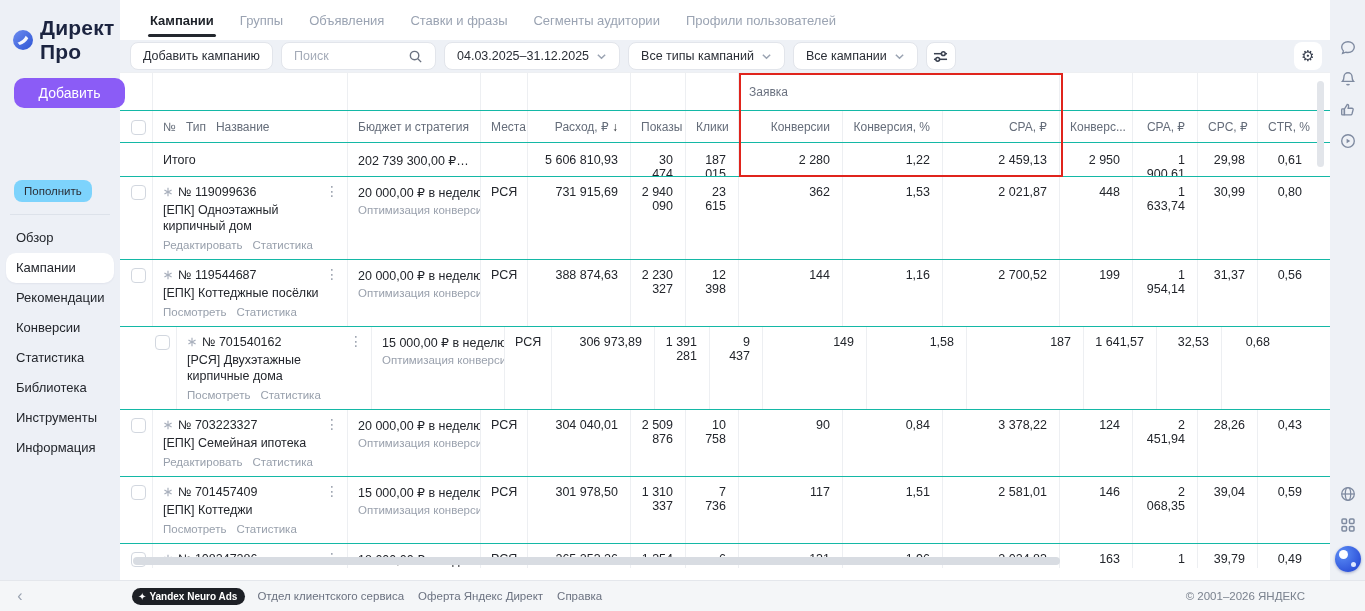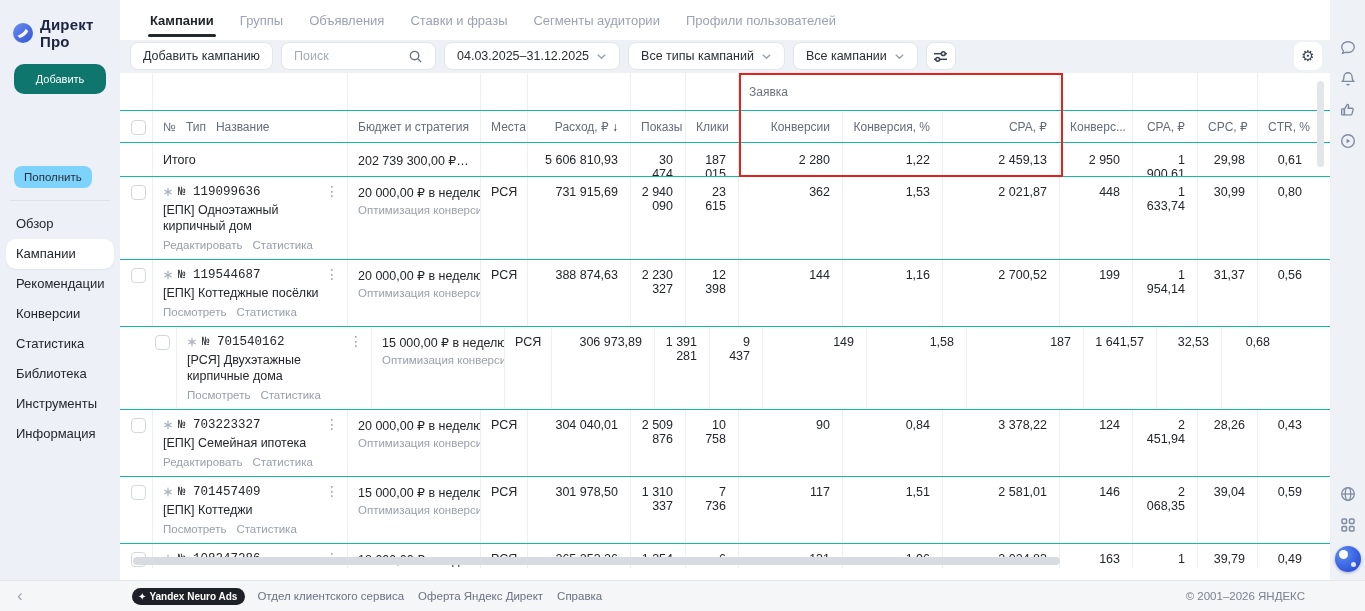--- a/index.html
+++ b/index.html
@@ -4,22 +4,22 @@
 <style>
   * { margin:0; padding:0; box-sizing:border-box; }
   html,body { width:1365px; height:611px; overflow:hidden; }
   body { font-family:"Liberation Sans","DejaVu Sans",sans-serif; background:#eef1f6; color:#23262c; position:relative; }
 
   
   .sidebar { position:absolute; left:0; top:0; width:120px; height:580px; background:#edf0f6; z-index:5; }
   .logo-row { display:flex; align-items:center; gap:7px; padding:16px 0 0 13px; }
   .logo-badge { width:20px; height:20px; border-radius:50%; background:linear-gradient(135deg,#6d8cf0,#2e55d4); position:relative; flex:0 0 auto; }
   .logo-badge svg { position:absolute; inset:0; }
-  .logo-text { font-size:15px; font-weight:bold; color:#1c2440; letter-spacing:.2px; }
-  .add-btn { display:block; margin:14px 0 0 14px; width:92px; height:30px; border:none; border-radius:10px; background:#0f766e; color:#fff; font-size:11px; font-family:inherit; cursor:pointer; }
+  .logo-text { font-size:21px; font-weight:bold; color:#1c2440; letter-spacing:.2px; }
+  .add-btn { display:block; margin:14px 0 0 14px; width:111px; height:30px; border:none; border-radius:10px; background:#8b5cf6; color:#fff; font-size:14px; font-family:inherit; cursor:pointer; }
   .topup-btn { display:inline-block; margin:72px 0 0 14px; padding:5px 10px; background:#7dd3fc; border-radius:8px; font-size:11.5px; color:#2a2e36; cursor:pointer; }
   .side-divider { height:1px; background:#dde2ea; margin:12px 10px 8px 10px; }
   .nav-item { position:relative; margin:0 6px; padding:7px 10px; font-size:13px; color:#23262c; border-radius:10px; cursor:pointer; line-height:16px; }
   .nav-item.active { background:#ffffff; box-shadow:0 1px 2px rgba(30,40,80,.06); }
 
   
   .main { position:absolute; left:120px; top:0; width:1210px; height:580px; background:#fff; }
   .tabbar { height:40px; background:#fff; display:flex; align-items:center; gap:26px; padding-left:30px; }
   .tab { font-size:13px; color:#9aa3b2; cursor:pointer; position:relative; padding:11px 0; }
   .tab.active { color:#1d2128; font-weight:bold; }
@@ -44,21 +44,21 @@
   .gmerge { grid-column:8 / 11; }
   .head-row { height:32px; }
   .head-row .c { font-size:12px; color:#656d7a; padding-top:9px; padding-bottom:0; white-space:nowrap; }
   .totals-row { height:34px; }
   .totals-row .c { padding-top:10px; }
   .sort-arrow { color:#23262c; }
   .checkbox { width:15px; height:15px; border:1.5px solid #d2d7df; border-radius:4px; background:#fff; cursor:pointer; }
   .cell-check { padding:8px 0 0 11px; }
   .head-row .cell-check, .group-row .cell-check { padding-top:9px; }
   .name-cell { position:relative; padding-right:22px; }
-  .row-id { display:flex; align-items:center; gap:5px; font-size:12.5px; color:#23262c;font-family:Liberation Mono, monospace; }
+  .row-id { display:flex; align-items:center; gap:5px; font-size:12.5px; color:#23262c; }
   .row-name { margin-top:3px; font-size:12.5px; color:#23262c; line-height:16px; cursor:pointer; }
   .row-links { margin-top:5px; font-size:11.5px; color:#98a0ac; display:flex; gap:10px; }
   .row-links span { cursor:pointer; }
   .kebab { position:absolute; top:8px; right:8px; color:#9aa1ad; font-size:14px; line-height:12px; cursor:pointer; }
   .budget-main { font-size:12.5px; color:#23262c; white-space:nowrap; }
   .budget-sub { margin-top:4px; font-size:11.5px; color:#9aa1ad; white-space:nowrap; }
   .snow { display:inline-flex; flex:0 0 auto; }
 
   .red-frame { position:absolute; left:619px; top:0px; width:324px; height:104px; border:2px solid #e0241c; pointer-events:none; z-index:4; }
 

